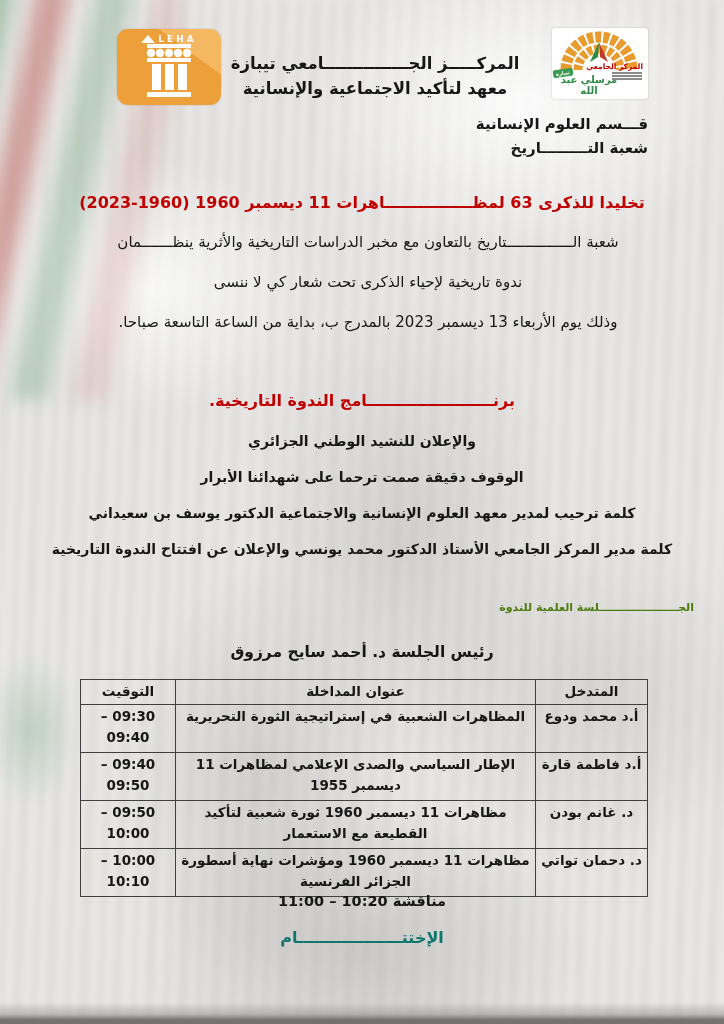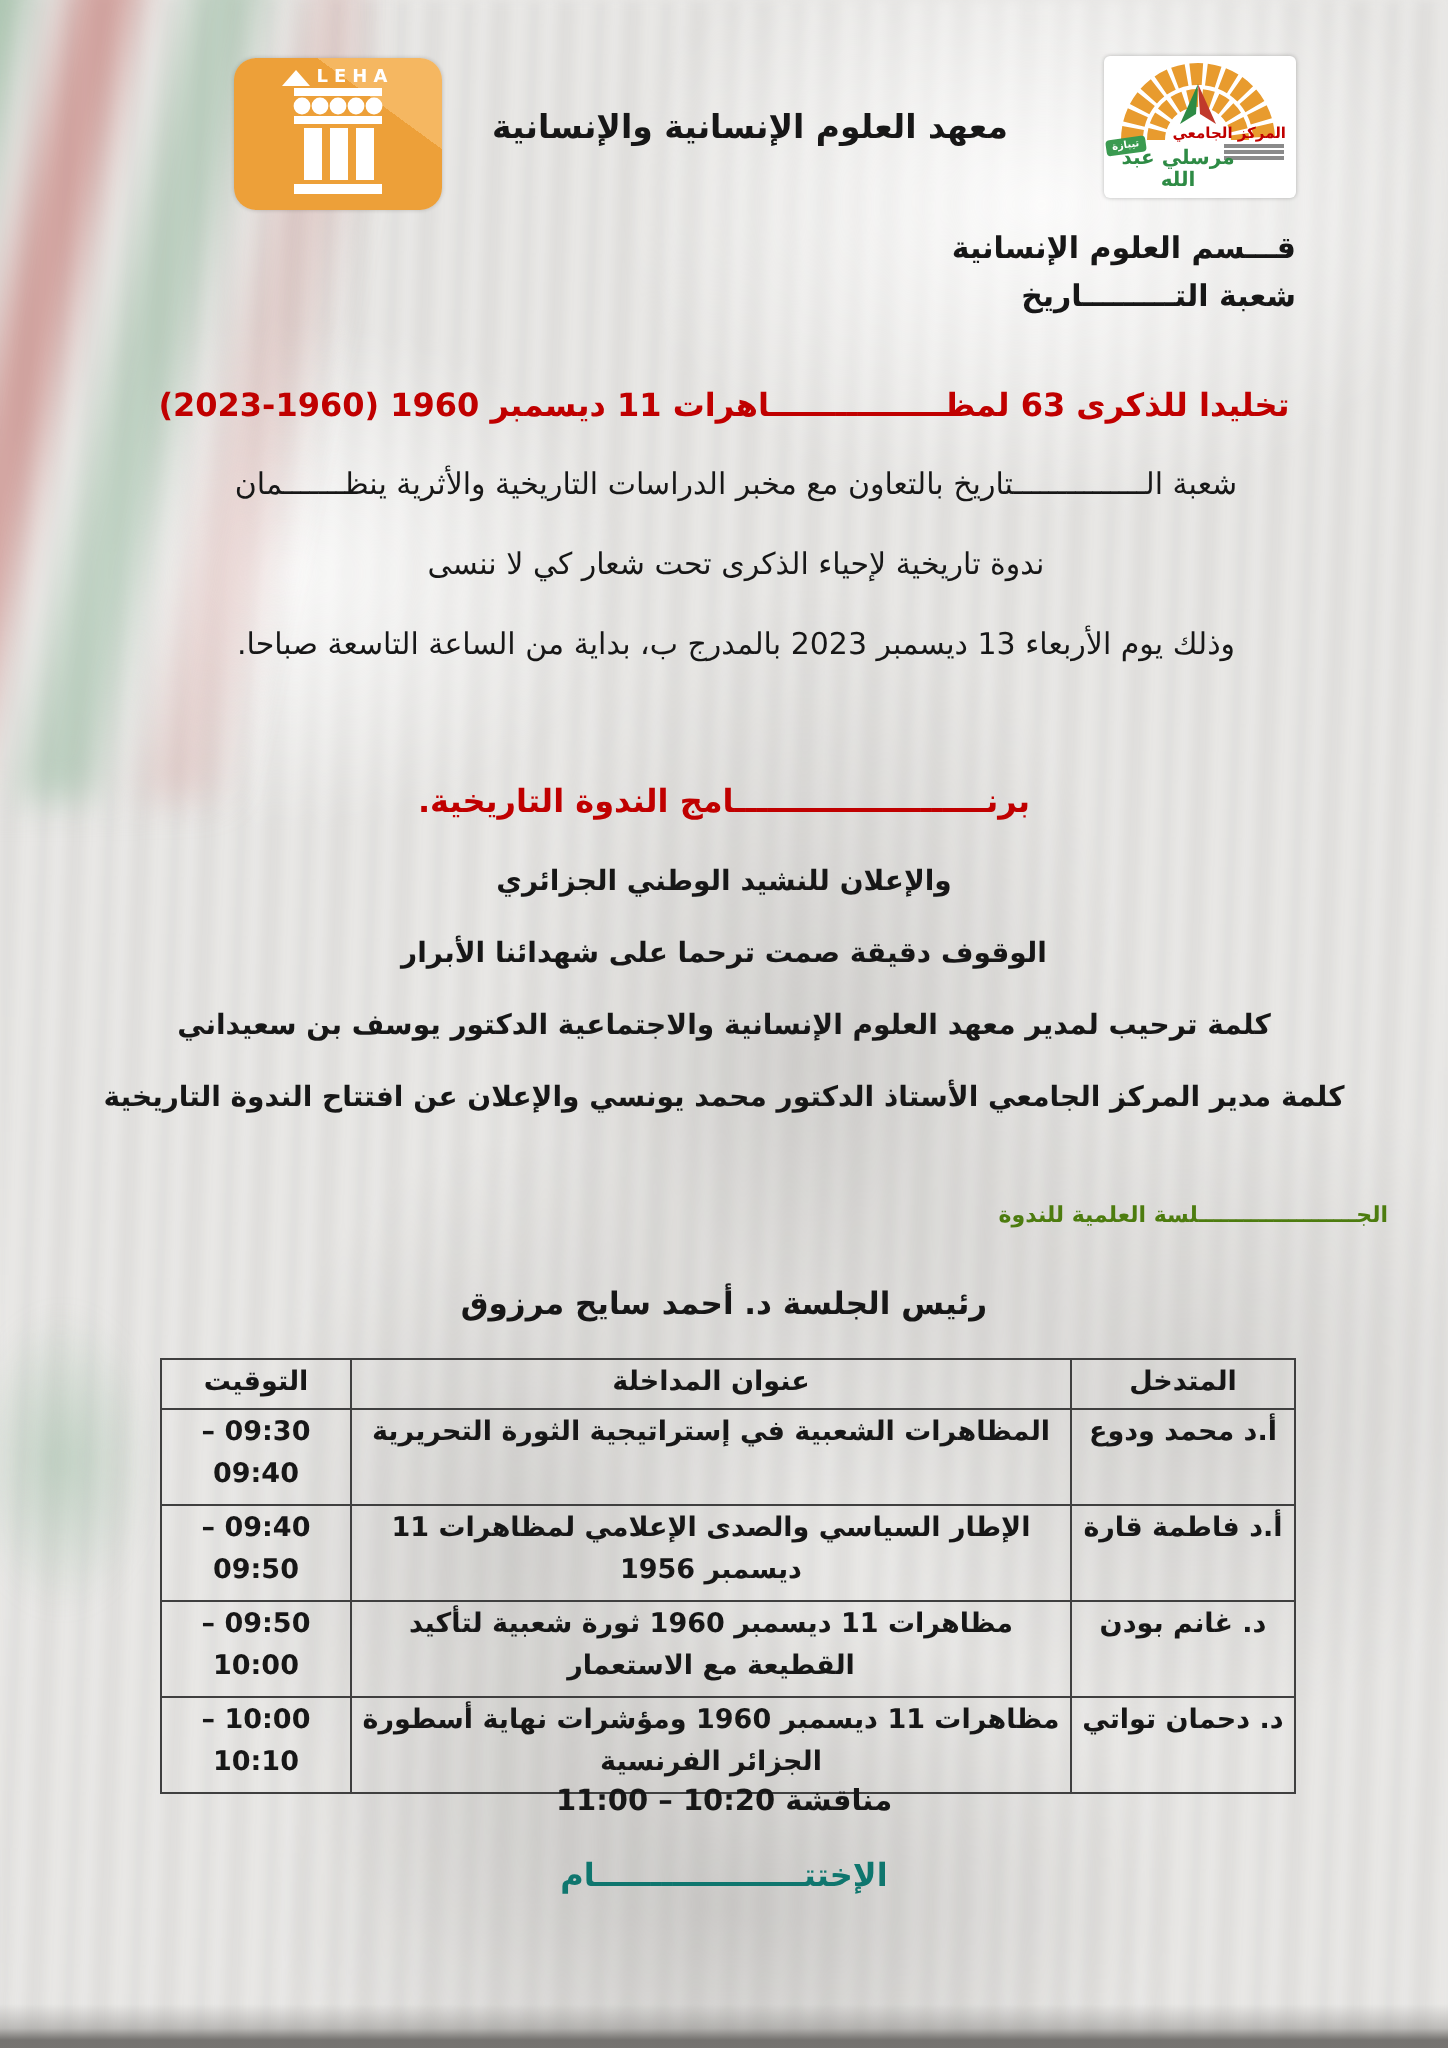--- a/index.html
+++ b/index.html
@@ -122,21 +122,22 @@
       <circle cx="50" cy="9" r="4.2" fill="#ffffff"></circle>
       <rect x="10" y="14" width="44" height="4" fill="#ffffff"></rect>
       <rect x="15" y="20" width="9" height="26" fill="#ffffff"></rect>
       <rect x="28" y="20" width="9" height="26" fill="#ffffff"></rect>
       <rect x="41" y="20" width="9" height="26" fill="#ffffff"></rect>
       <rect x="10" y="48" width="44" height="5" fill="#ffffff"></rect>
     </svg>
   </div>
 
   <div class="abs center-head">
-    <div>معهد العلوم الإنسانية والإنسانية</div>
+    <div>المركـــــز الجـــــــــــــــامعي تيبازة</div>
+    <div>معهد لتأكيد الاجتماعية والإنسانية</div>
   </div>
 
   <div class="abs logo-morsli">
     <svg width="96" height="71" viewBox="0 0 96 71" style="position:absolute;left:0;top:0;">
       <path d="M 14 42 A 33 33 0 0 1 80 42" fill="none" stroke="#e89b2e" stroke-width="11" stroke-dasharray="6 2"></path>
       <path d="M 26 42 A 21 21 0 0 1 68 42" fill="none" stroke="#e89b2e" stroke-width="9" stroke-dasharray="5 2"></path>
       <polygon points="47,14 38,34 46,29" fill="#2e8b45"></polygon>
       <polygon points="47,14 56,34 48,29" fill="#c0392b"></polygon>
     </svg>
     <span class="morsli-title">المركز الجامعي</span>
@@ -190,21 +191,21 @@
       </tr>
     </thead>
     <tbody>
       <tr>
         <td>أ.د محمد ودوع</td>
         <td>المظاهرات الشعبية في إستراتيجية الثورة التحريرية</td>
         <td>09:30 – 09:40</td>
       </tr>
       <tr>
         <td>أ.د فاطمة قارة</td>
-        <td>الإطار السياسي والصدى الإعلامي لمظاهرات 11 ديسمبر 1956</td>
+        <td>الإطار السياسي والصدى الإعلامي لمظاهرات 11 ديسمبر 1955</td>
         <td>09:40 – 09:50</td>
       </tr>
       <tr>
         <td>د. غانم بودن</td>
         <td>مظاهرات 11 ديسمبر 1960 ثورة شعبية لتأكيد القطيعة مع الاستعمار</td>
         <td>09:50 – 10:00</td>
       </tr>
       <tr>
         <td>د. دحمان تواتي</td>
         <td>مظاهرات 11 ديسمبر 1960 ومؤشرات نهاية أسطورة الجزائر الفرنسية</td>

